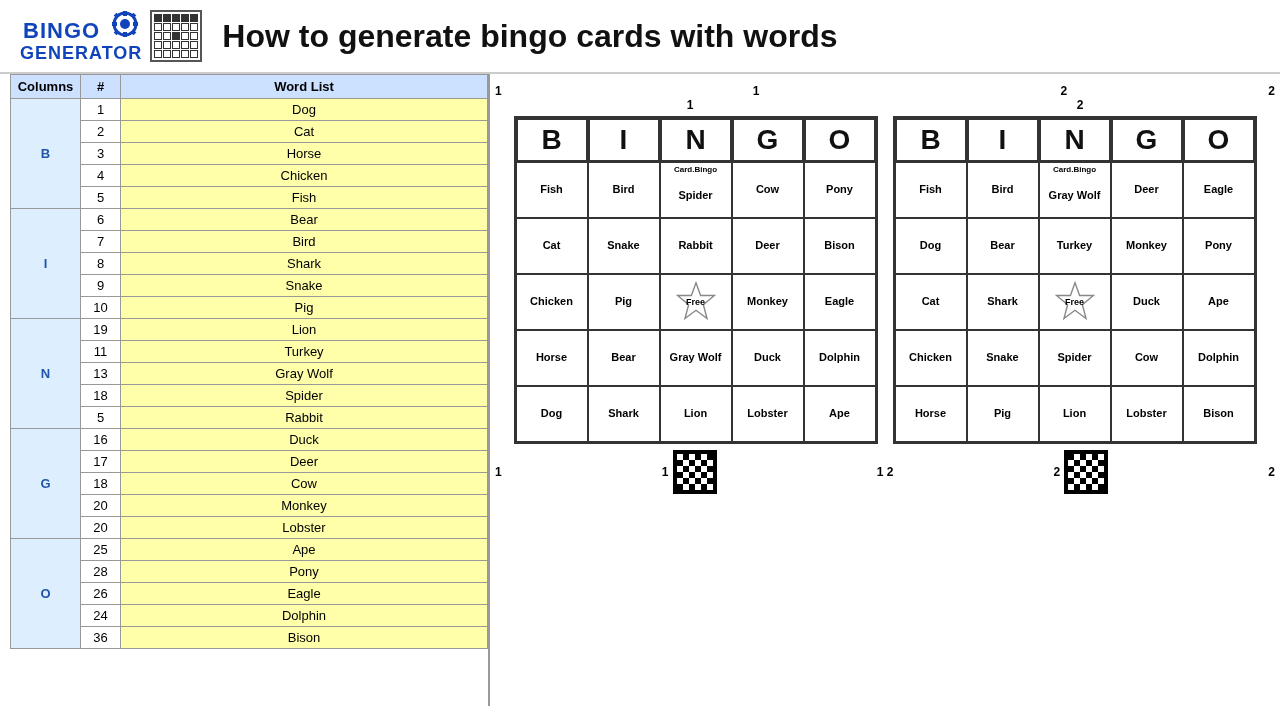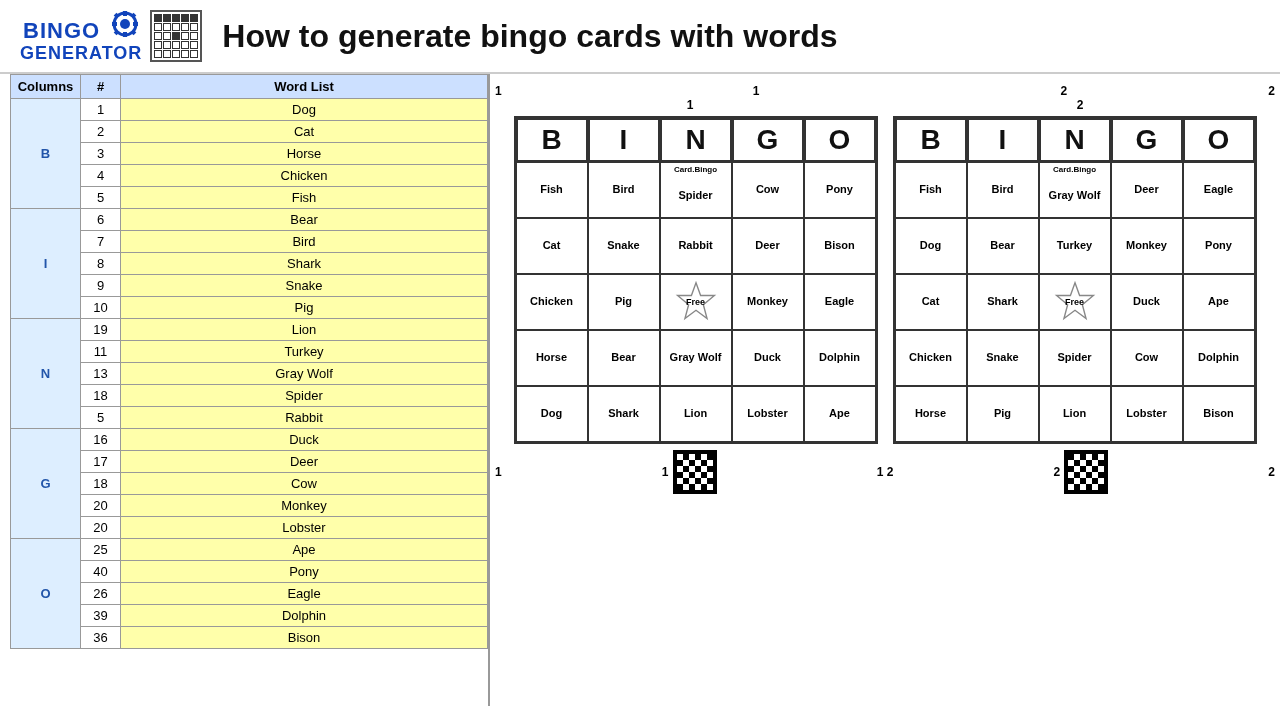--- a/index.html
+++ b/index.html
@@ -298,29 +298,29 @@
           <tr>
             <td class="num-cell">20</td>
             <td class="word-cell">Lobster</td>
           </tr>
           <tr>
             <td rowspan="5" class="letter-cell">O</td>
             <td class="num-cell">25</td>
             <td class="word-cell">Ape</td>
           </tr>
           <tr>
-            <td class="num-cell">40</td>
+            <td class="num-cell">28</td>
             <td class="word-cell">Pony</td>
           </tr>
           <tr>
             <td class="num-cell">26</td>
             <td class="word-cell">Eagle</td>
           </tr>
           <tr>
-            <td class="num-cell">39</td>
+            <td class="num-cell">24</td>
             <td class="word-cell">Dolphin</td>
           </tr>
           <tr>
             <td class="num-cell">36</td>
             <td class="word-cell">Bison</td>
           </tr>
         </tbody>
     </table>
   </div>
 

